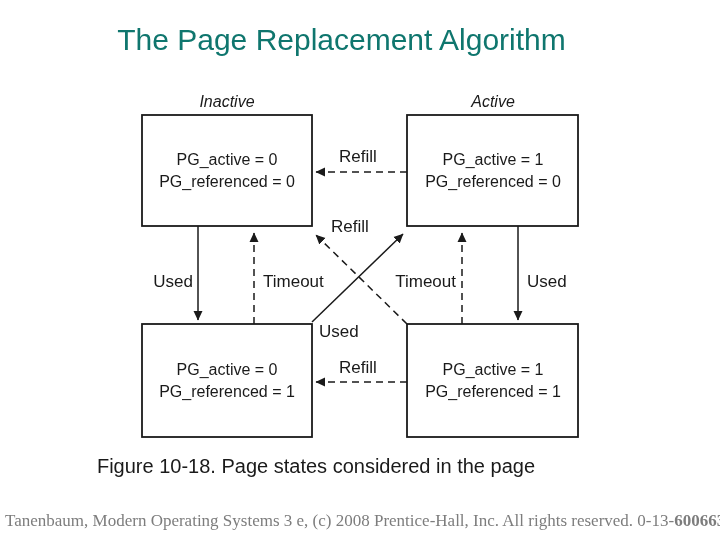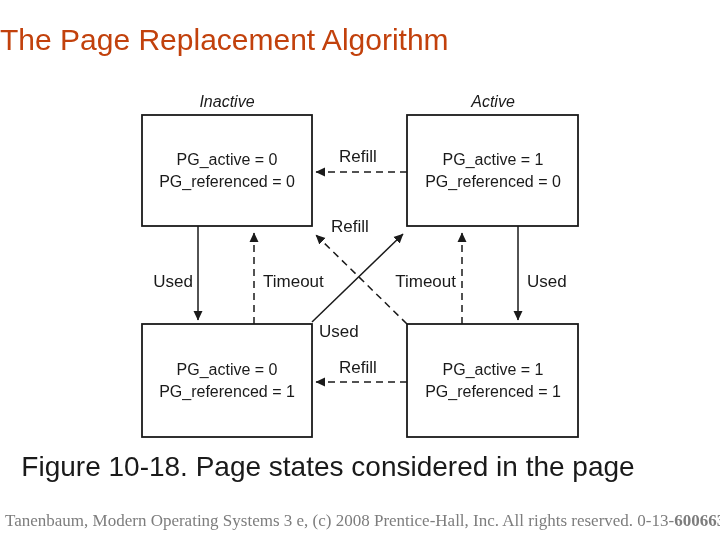--- a/index.html
+++ b/index.html
@@ -3,36 +3,36 @@
 <meta charset="utf-8">
 <style>
   html, body { margin:0; padding:0; }
   body {
     width:720px; height:540px; background:#ffffff;
     position:relative; overflow:hidden;
     font-family:"Liberation Sans", sans-serif;
   }
   .title {
     position:absolute; top:23px; left:0; width:683px;
-    font-size:30px; font-weight:400;
-    color:#c2410c; letter-spacing:0px; white-space:nowrap;
+    text-align:center; font-size:30px; font-weight:400;
+    color:#0f766e; letter-spacing:0px; white-space:nowrap;
   }
   .diagram-svg { position:absolute; left:0; top:0; }
   .state-rect { fill:#ffffff; stroke:#1a1a1a; stroke-width:1.8; }
   .edge { stroke:#1a1a1a; stroke-width:1.5; fill:none; }
   .dash { stroke-dasharray:7 5; }
   text { fill:#1a1a1a; font-family:"Liberation Sans", sans-serif; }
   .btext  { font-size:16px; text-anchor:middle; }
   .slabel { font-size:16px; font-style:italic; text-anchor:middle; }
   .elabel { font-size:17px; }
   .mid { text-anchor:middle; }
   .enda { text-anchor:end; }
   .caption {
     position:absolute; top:452px; left:0; width:632px;
-    text-align:center; font-size:28px; line-height:29px; color:#1a1a1a;margin-left:12px;
+    text-align:center; font-size:20px; line-height:29px; color:#1a1a1a;
   }
   .footer {
     position:absolute; top:511px; left:5px; width:710px;
     text-align:left; font-family:"Liberation Serif", serif;
     font-size:17px; color:#7d7d7d; white-space:nowrap;
   }
   .footer b { font-weight:bold; }
 </style>
 </head>
 <body>

